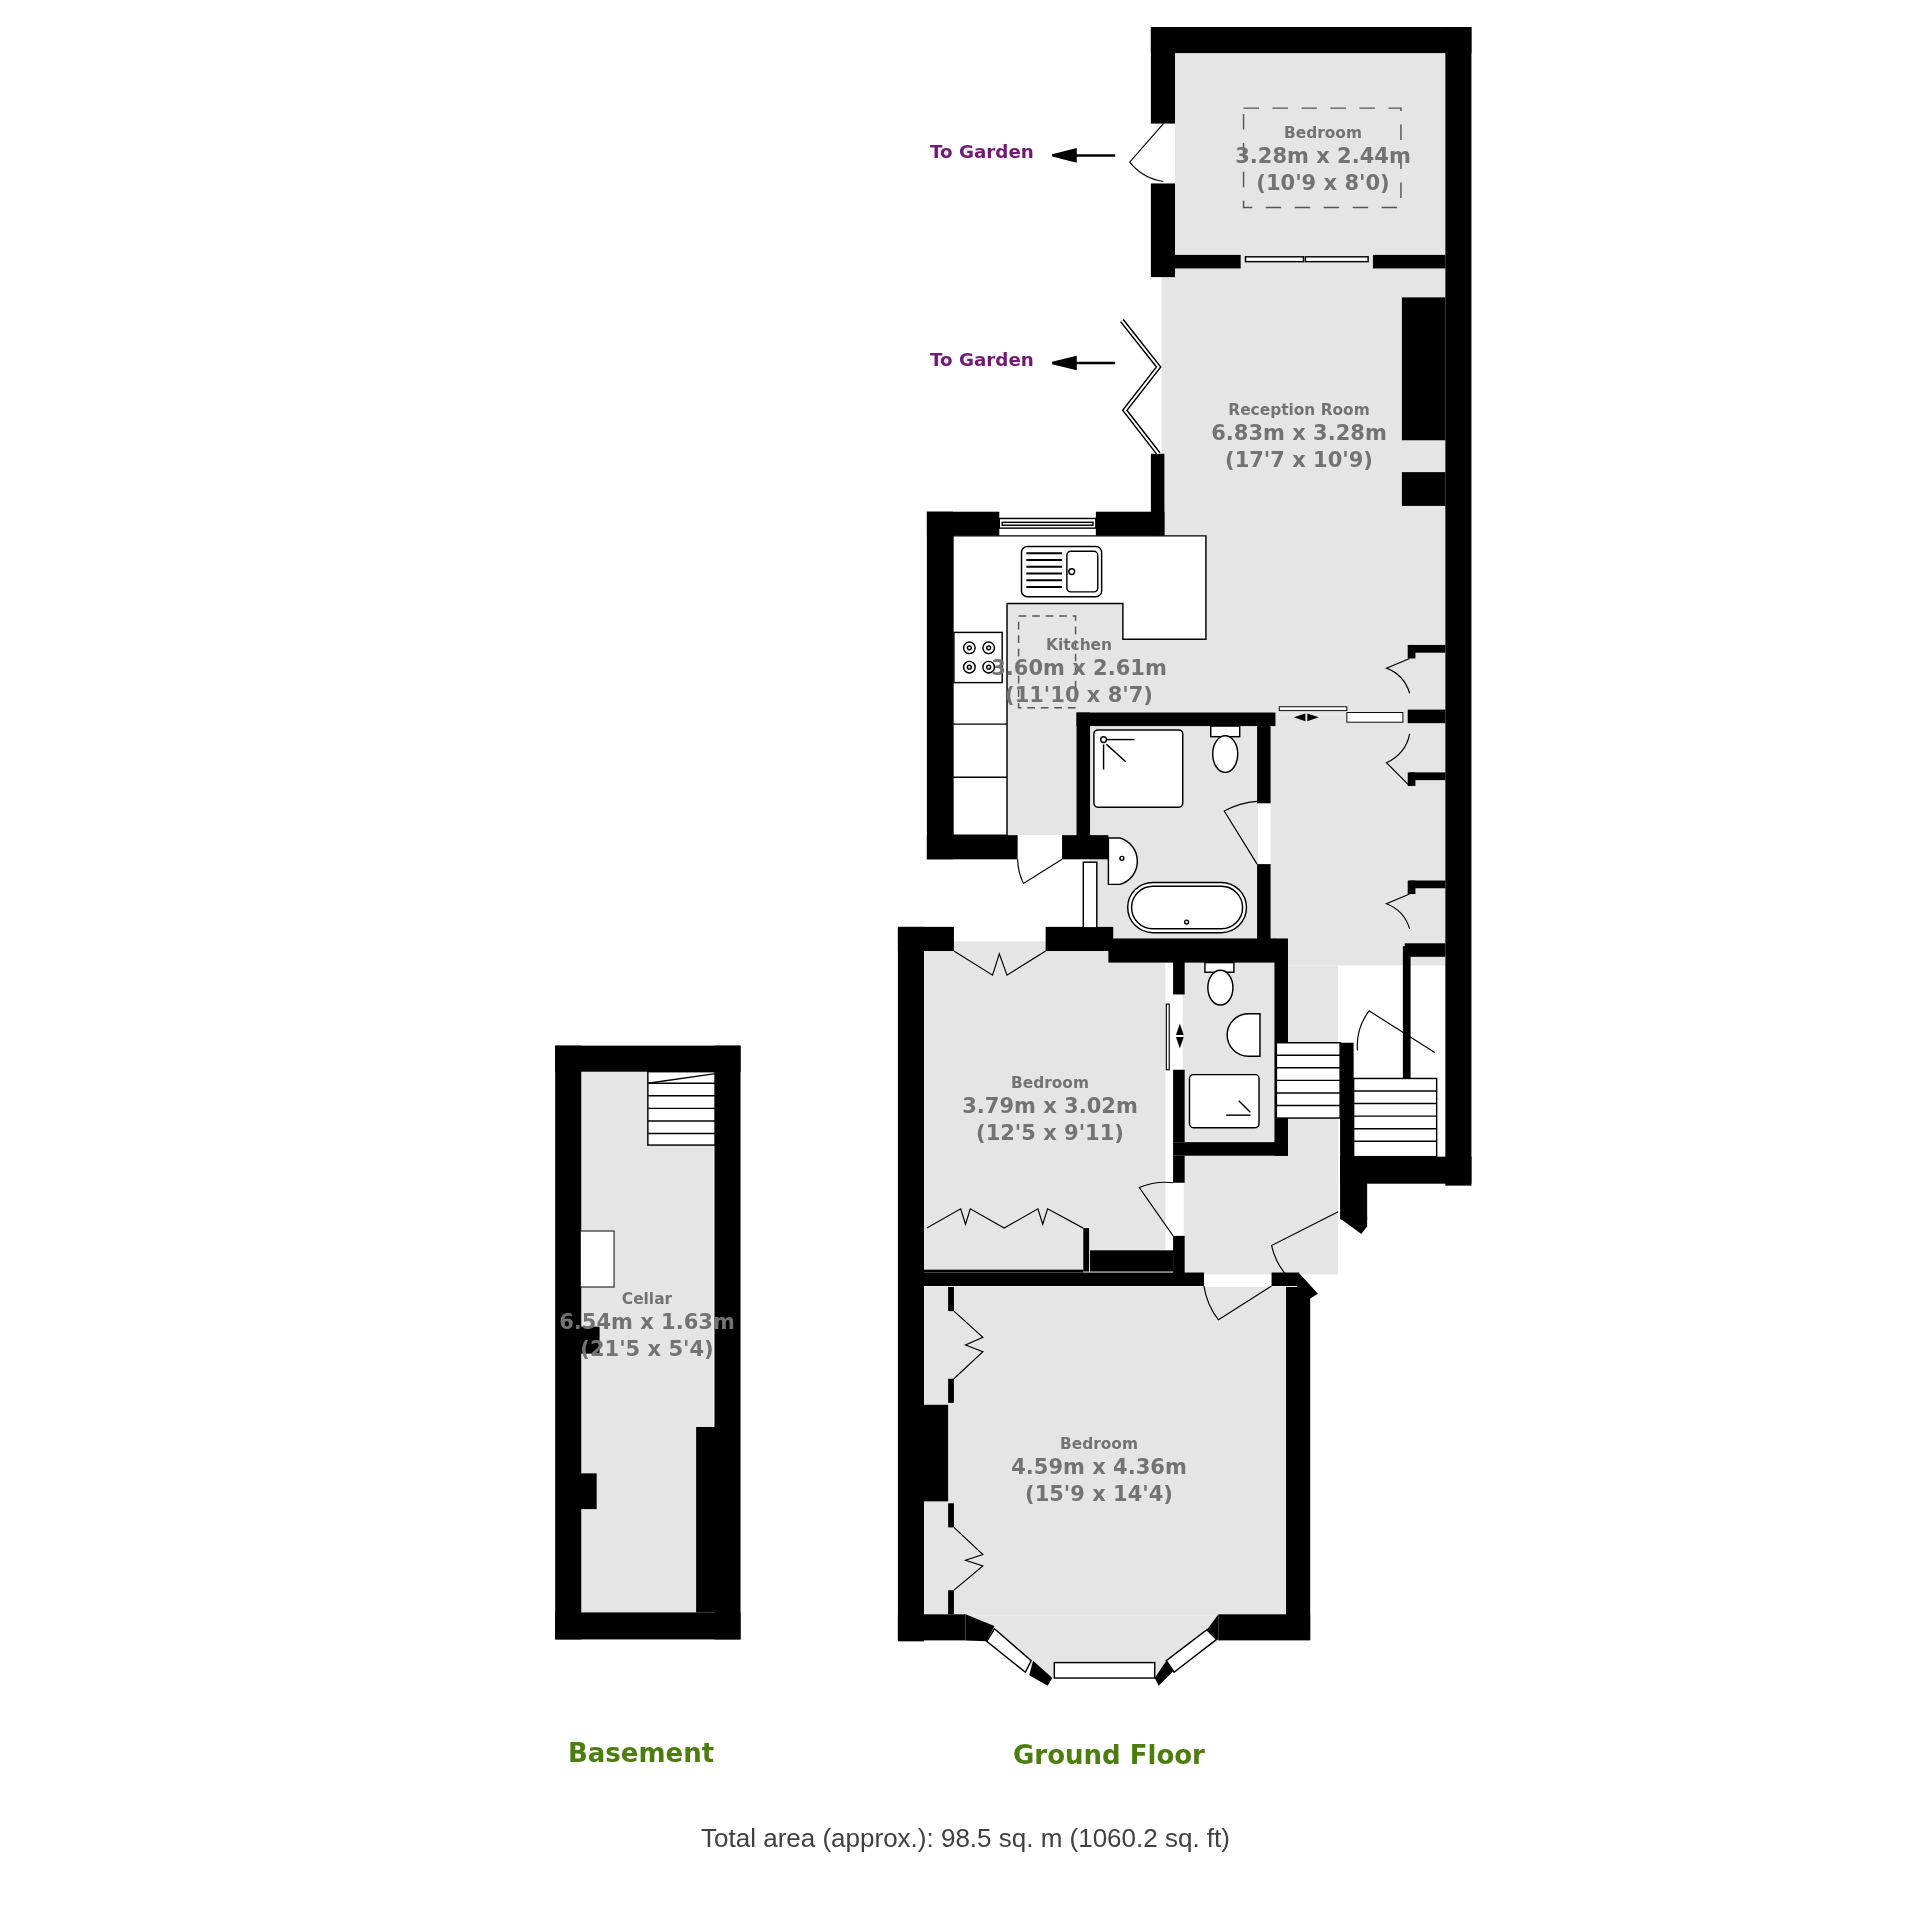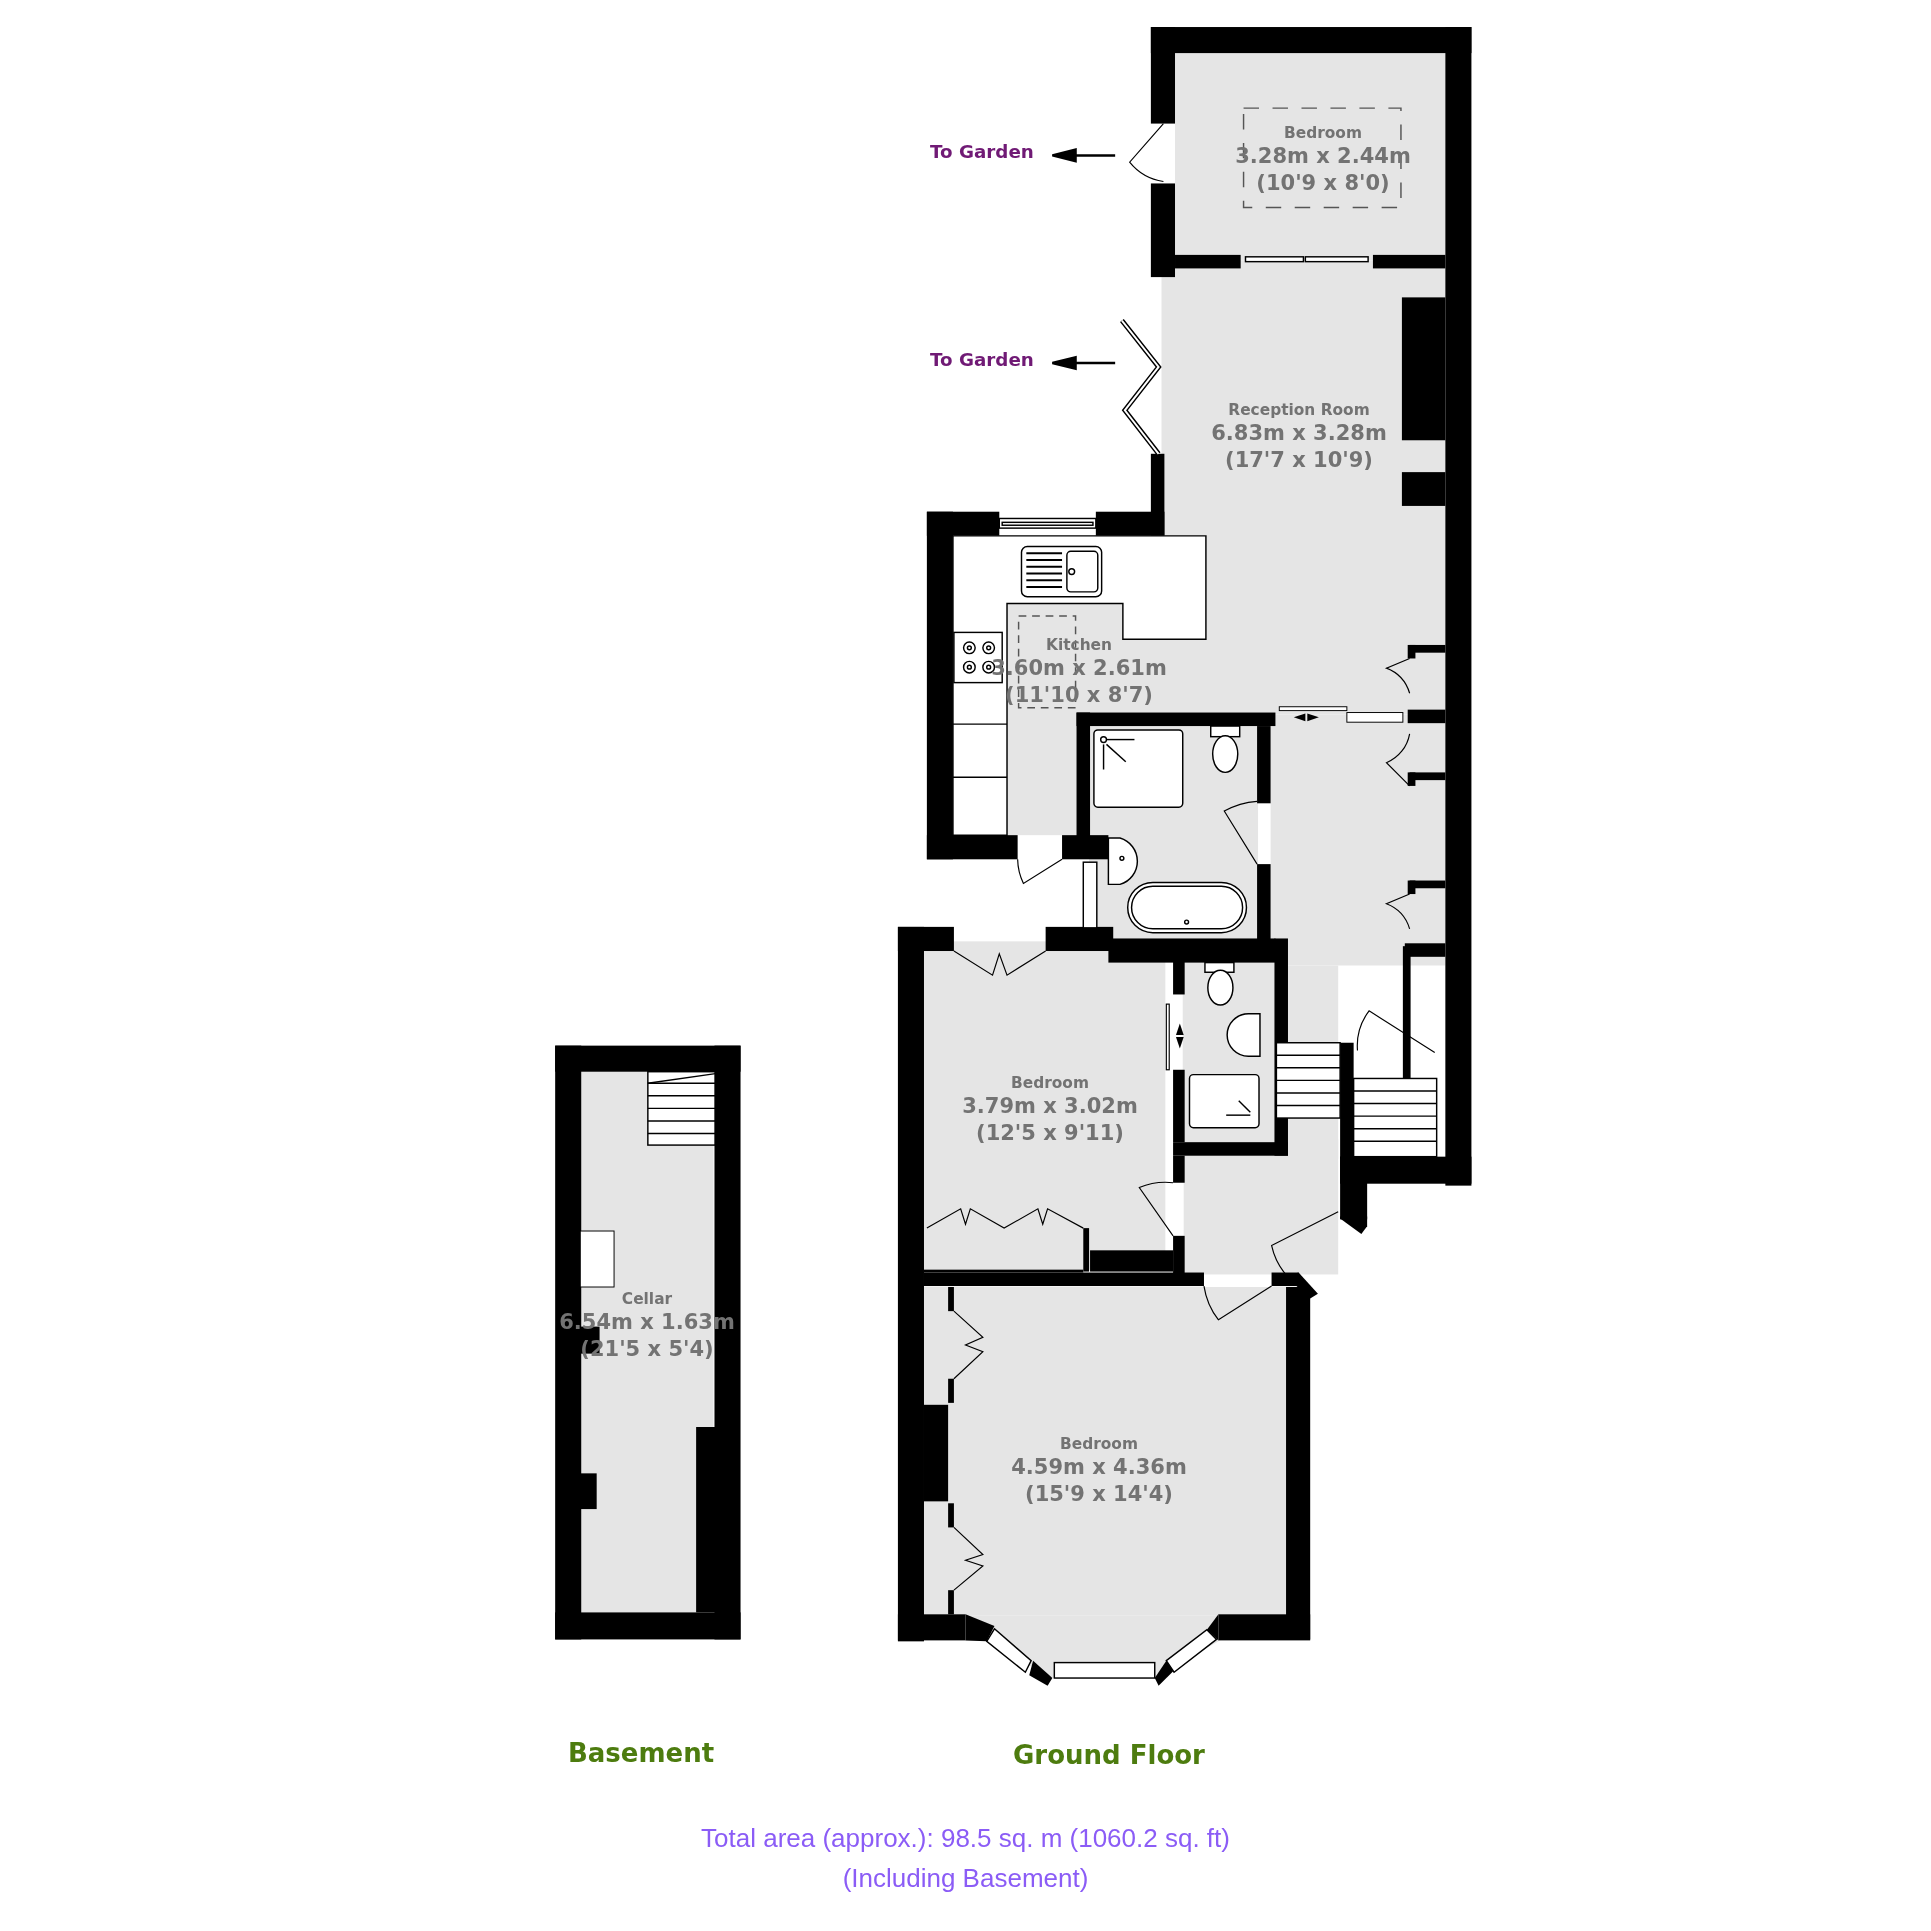--- a/index.html
+++ b/index.html
@@ -3,21 +3,21 @@
 <meta charset="utf-8">
 <style>
   html, body { margin: 0; padding: 0; background: #ffffff; }
   #canvas { position: relative; width: 1931px; height: 1931px; overflow: hidden; background: #ffffff; }
   svg.plan { position: absolute; left: 0; top: 0; }
   .lbl { position: absolute; text-align: center; font-family: "DejaVu Sans", sans-serif; color: #737373; line-height: 1.25; white-space: nowrap; transform: translateX(-50%); }
   .lbl .name { font-weight: bold; font-size: 15.4px; display: block; }
   .lbl .dim { font-size: 21px; display: block; font-weight: bold; }
   .floor-title { position: absolute; font-family: "DejaVu Sans", sans-serif; font-weight: bold; font-size: 26px; color: #4d7c0f; white-space: nowrap; }
   .garden { position: absolute; font-family: "DejaVu Sans", sans-serif; font-weight: bold; font-size: 18.3px; color: #701a75; white-space: nowrap; }
-  .total { position: absolute; left: 0; width: 1931px; text-align: center; font-family: "Liberation Sans", sans-serif; font-size: 26px; color: #8b5cf6; white-space: nowrap; }
+  .total { position: absolute; left: 0; width: 1931px; text-align: center; font-family: "Liberation Sans", sans-serif; font-size: 26px; color: #404040; white-space: nowrap; }
 </style>
 </head>
 <body>
 
 <div id="canvas">
   <svg class="plan" width="1931" height="1931" viewBox="0 0 2000 2000">
 
     <g fill="#e5e5e5">
 
       <rect x="1217" y="55" width="280" height="215"></rect>
@@ -306,15 +306,14 @@
   <div class="lbl" style="left:647px; top:1290px;">
     <span class="name">Cellar</span>
     <span class="dim">6.54m x 1.63m</span>
     <span class="dim">(21'5 x 5'4)</span>
   </div>
 
   <div class="floor-title" style="left:568px; top:1738px;">Basement</div>
   <div class="floor-title" style="left:1013px; top:1740px;">Ground Floor</div>
 
   <div class="total" style="top:1823px;">Total area (approx.): 98.5 sq. m (1060.2 sq. ft)</div>
-  <div class="total" style="top:1863px;">(Including Basement)</div>
 </div>
 
 
 </body></html>

